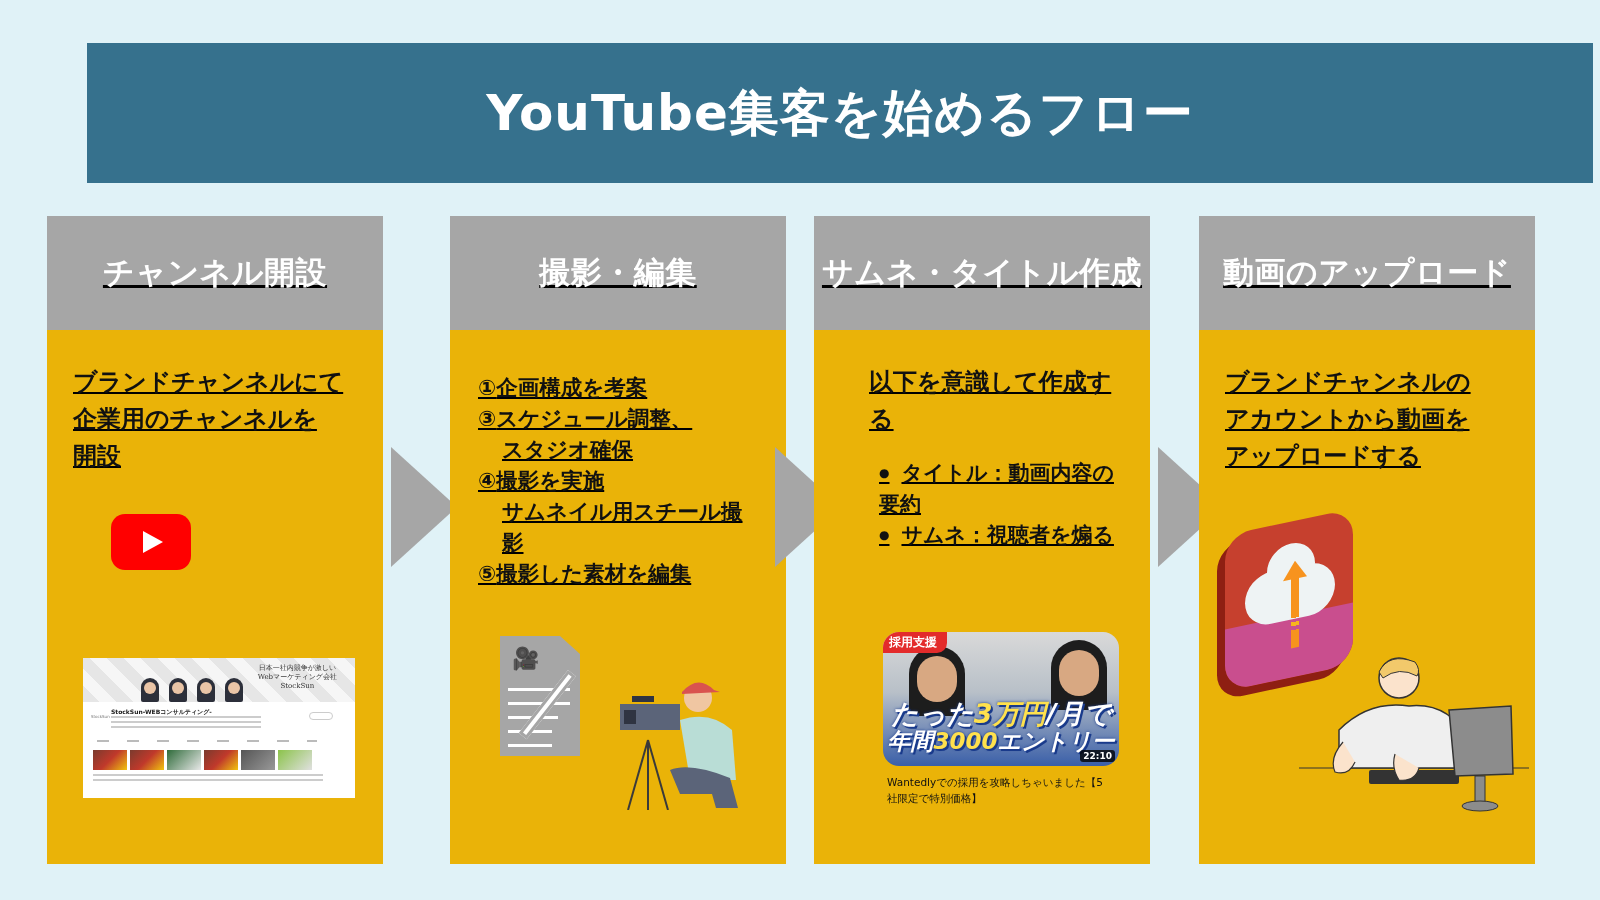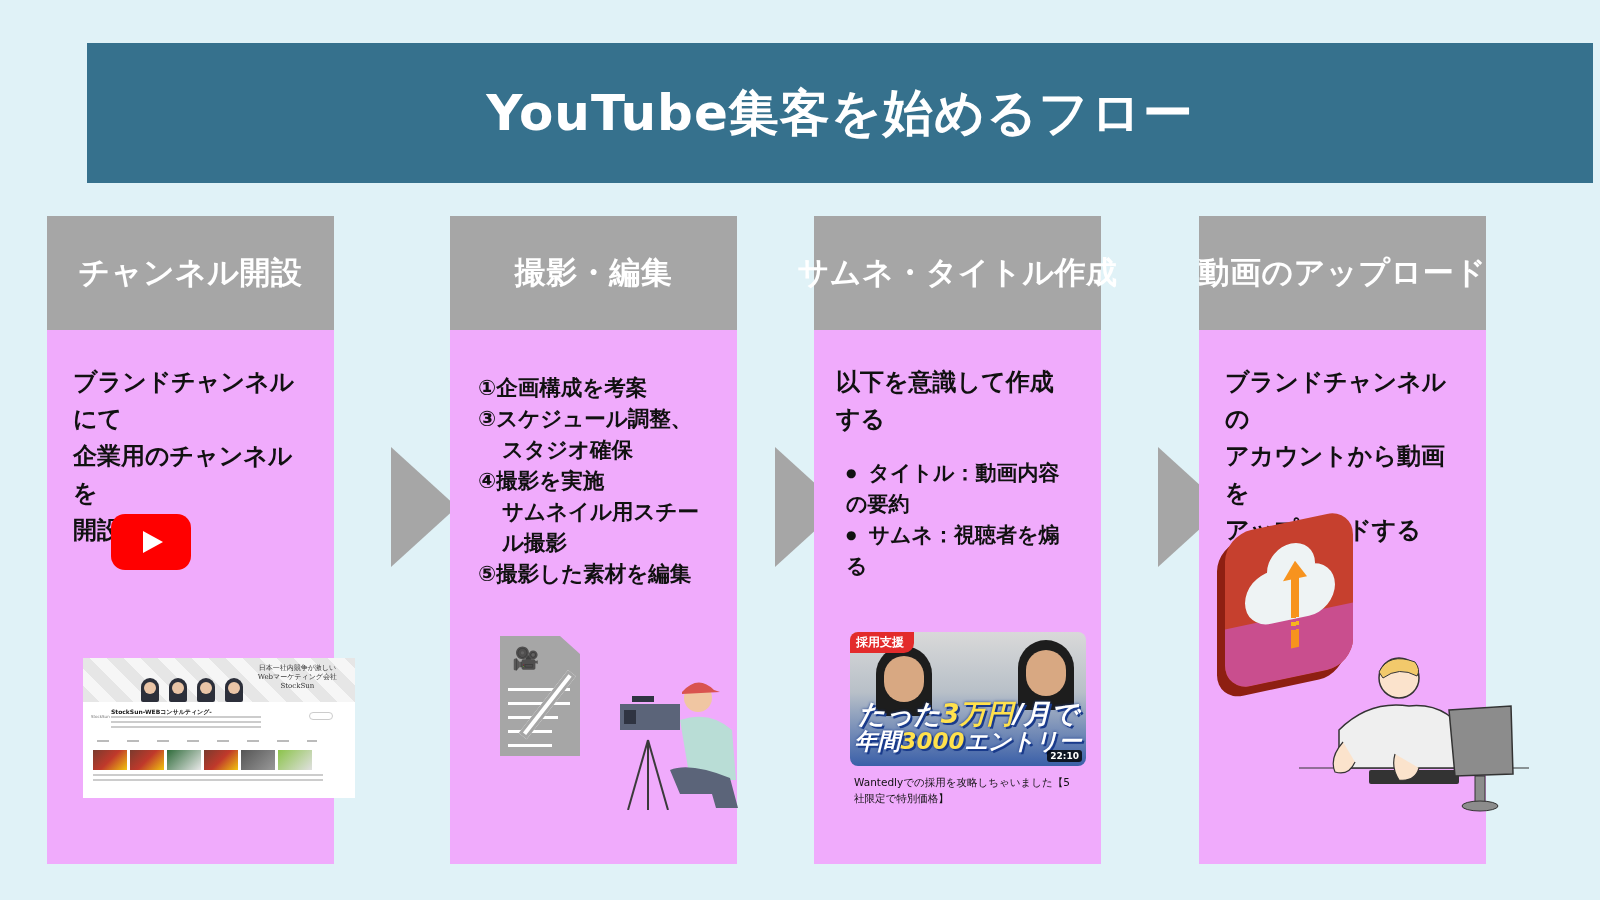--- a/index.html
+++ b/index.html
@@ -11,22 +11,23 @@
   }
   .banner {
     position: absolute; left: 47px; top: 43px; width: 1506px; height: 140px;
     background: #36718d;
     display: flex; align-items: center; justify-content: center; margin-left: 40px;
   }
   .banner-title {
     color: #ffffff; font-size: 50px; font-weight: bold; letter-spacing: 1px;
   }
   .card {
-    position: absolute; top: 216px; width: 287px; height: 648px;
-    background: #f0abfc;
+    position: absolute; top: 216px; width: 336px; height: 648px;
+    background: #eab308;
+    text-decoration: underline;
   }
   .card-header {
     height: 114px; background: #a6a6a6;
     display: flex; align-items: center; justify-content: center;
     color: #ffffff; font-size: 31px; font-weight: bold; white-space: nowrap;
     letter-spacing: 0.5px;
   }
   .card-body { position: relative; height: 534px; padding: 34px 26px 0 26px; }
   .card-text {
     font-size: 24px; font-weight: bold; color: #111; line-height: 37px;
@@ -84,21 +85,21 @@
   .script-doc .cam { position: absolute; left: 12px; top: 12px; color: #fff; font-size: 22px; line-height: 22px; }
   .script-doc .line { position: absolute; left: 8px; height: 3px; background: #fff; }
   .pencil {
     position: absolute; left: 118px; top: 340px; width: 10px; height: 80px;
     background: #fff; border: 3px solid #a6a6a6; transform: rotate(38deg); transform-origin: top left;
   }
   .camera-man { position: absolute; left: 170px; top: 340px; width: 120px; height: 140px; }
 
   .thumb {
     position: absolute; left: 36px; top: 302px; width: 236px; height: 134px;
-    border-radius: 8px; overflow: hidden;
+    border-radius: 16px; overflow: hidden;
     background: linear-gradient(180deg, #d9d9d9 0%, #b8c0c8 45%, #3a5fa8 100%);
   }
   .thumb .badge { position: absolute; left: 0; top: 0; background: #e32b2b; color: #fff; font-size: 12px; font-weight: bold; padding: 2px 10px 2px 6px; border-bottom-right-radius: 10px; }
   .thumb .person { position: absolute; width: 56px; height: 70px; top: 14px; border-radius: 28px 28px 6px 6px; background: #1d1d1d; }
   .thumb .person::after { content: ""; position: absolute; left: 8px; top: 10px; width: 40px; height: 46px; border-radius: 20px; background: #d8a882; }
   .thumb .line1, .thumb .line2 {
     position: absolute; left: 0; width: 100%; text-align: center; font-weight: bold; font-style: italic;
     color: #fff; text-shadow: 0 0 3px #1a3b8c, 2px 2px 0 #1a3b8c;
   }
   .thumb .line1 { top: 64px; font-size: 27px; }
@@ -204,21 +205,21 @@
       <circle cx="78" cy="28" r="14" fill="#f0c6a2"></circle>
       <path d="M62 22 Q78 4 94 20 L100 22 L62 24 Z" fill="#d9534f"></path>
     </svg>
   </div>
 </div>
 
 <div class="arrow" style="left:775px; top:447px;"></div>
 
 <div class="card" style="left:814px;">
   <div class="card-header">サムネ・タイトル作成</div>
-  <div class="card-body" style="padding-left:22px;">
+  <div class="card-body" style="padding-left:22px;margin-left:33px;">
     <div class="card-text">以下を意識して作成する</div>
     <ul class="bullets">
       <li>タイトル：動画内容の要約</li>
       <li>サムネ：視聴者を煽る</li>
     </ul>
     <div class="thumb">
       <div class="person" style="left:26px;"></div>
       <div class="person" style="left:168px; top:8px;"></div>
       <div class="badge">採用支援</div>
       <div class="line1">

